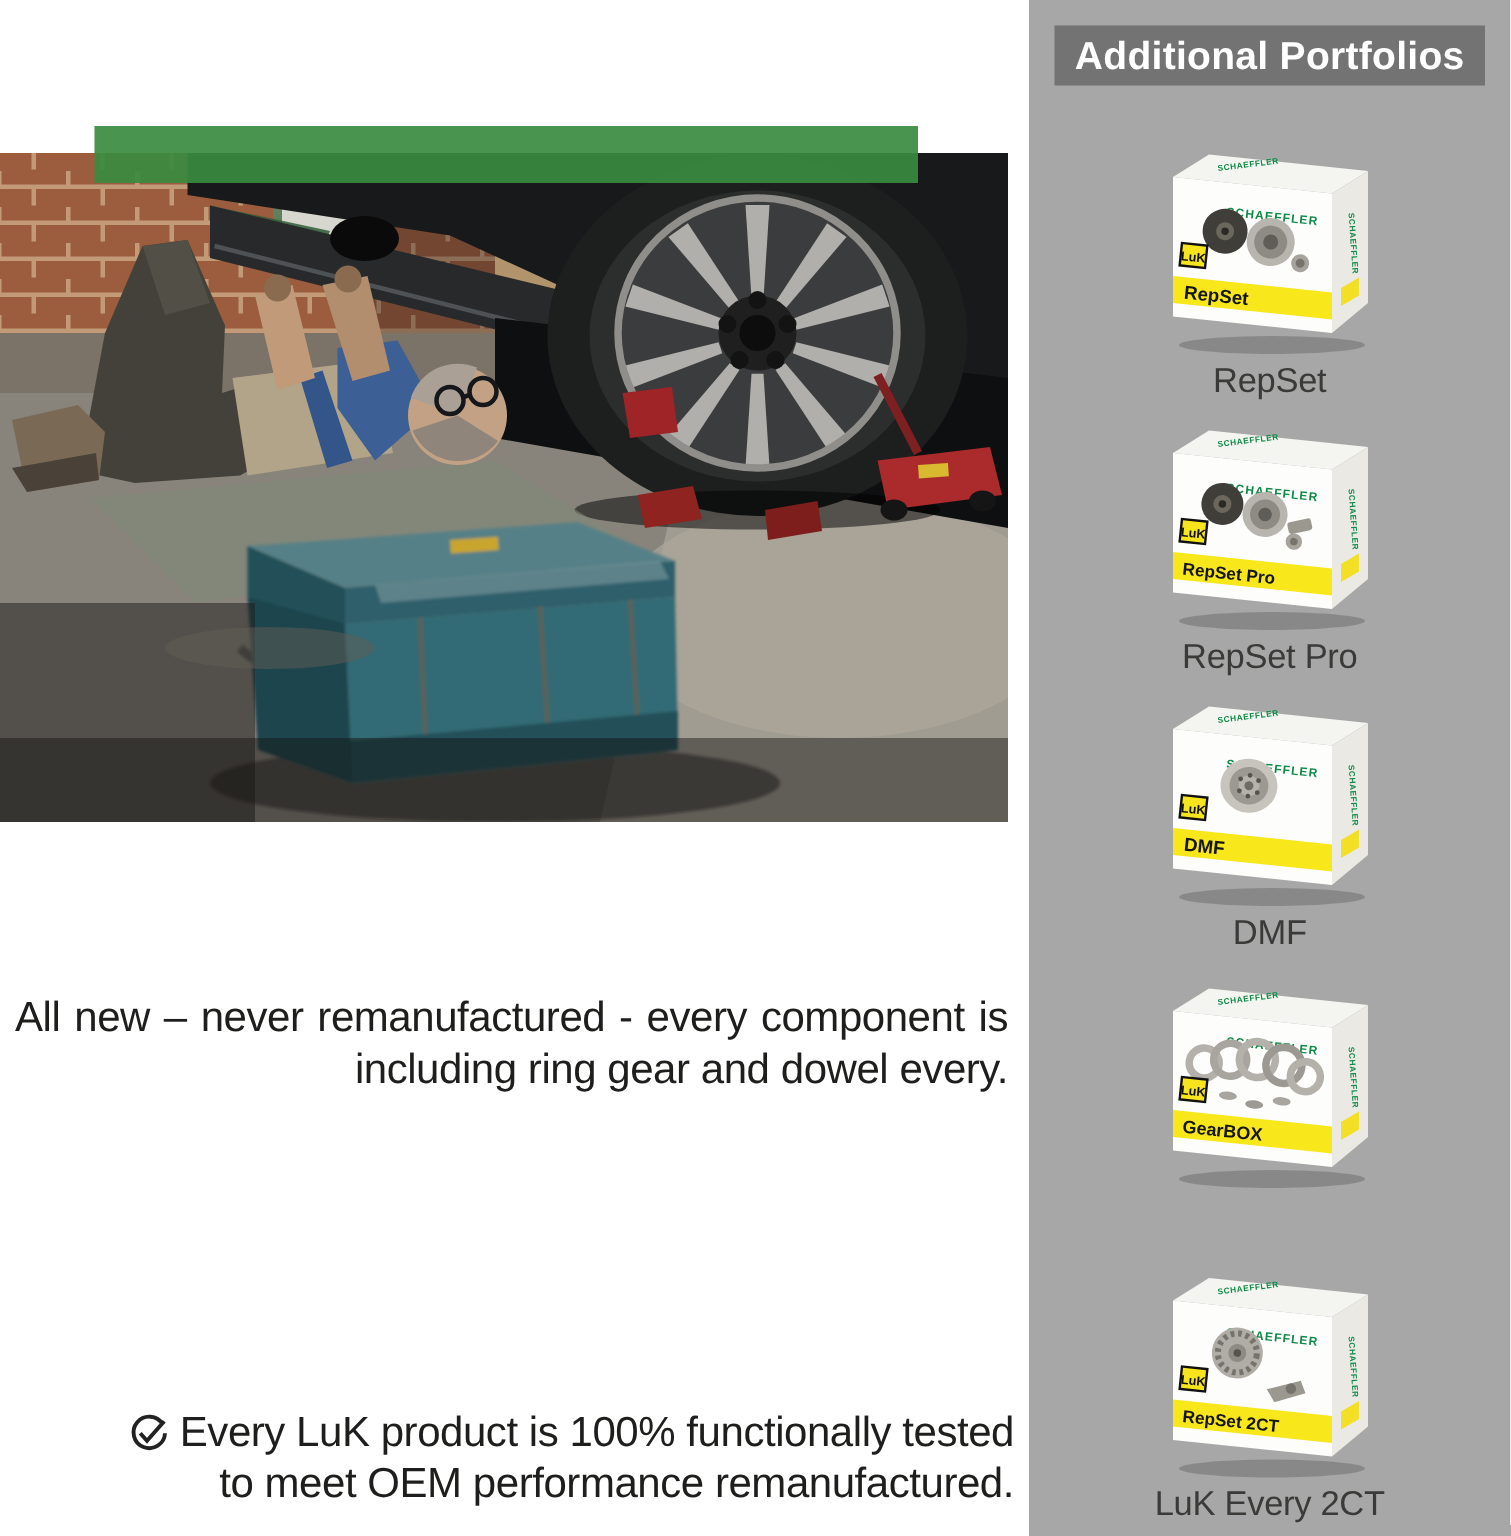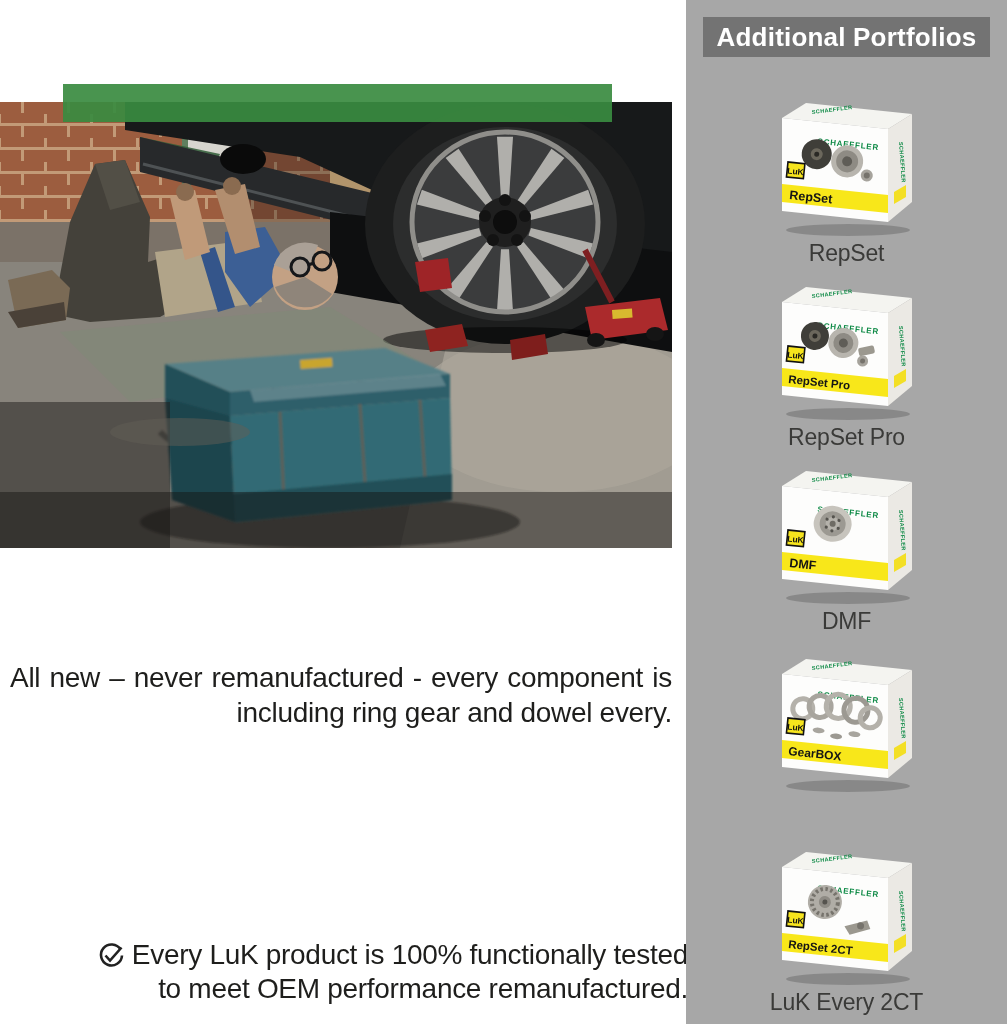--- a/index.html
+++ b/index.html
@@ -16,21 +16,21 @@
     background:rgba(58,139,64,0.92);z-index:5;
   }
   
   .para1{
     position:absolute;left:10px;top:636px;width:662px;
     font-size:28px;line-height:35px;letter-spacing:-0.3px;color:#1e1e1c;margin-top:24px;
   }
   .para1 .jline{text-align:justify;text-align-last:justify;}
   .para1 .rline{text-align:right;}
   .para2{
-    position:absolute;left:76px;top:938px;width:612px;
+    position:absolute;left:64px;top:938px;width:612px;
     font-size:28px;line-height:34px;letter-spacing:-0.3px;color:#1e1e1c;
     text-align:right;
   }
   .para2 .check{vertical-align:-5px;margin-right:7px;}
   
   .sidebar{
     position:absolute;left:686px;top:0;width:321px;height:1024px;
     background:#a7a7a7;
   }
   .side-header{

